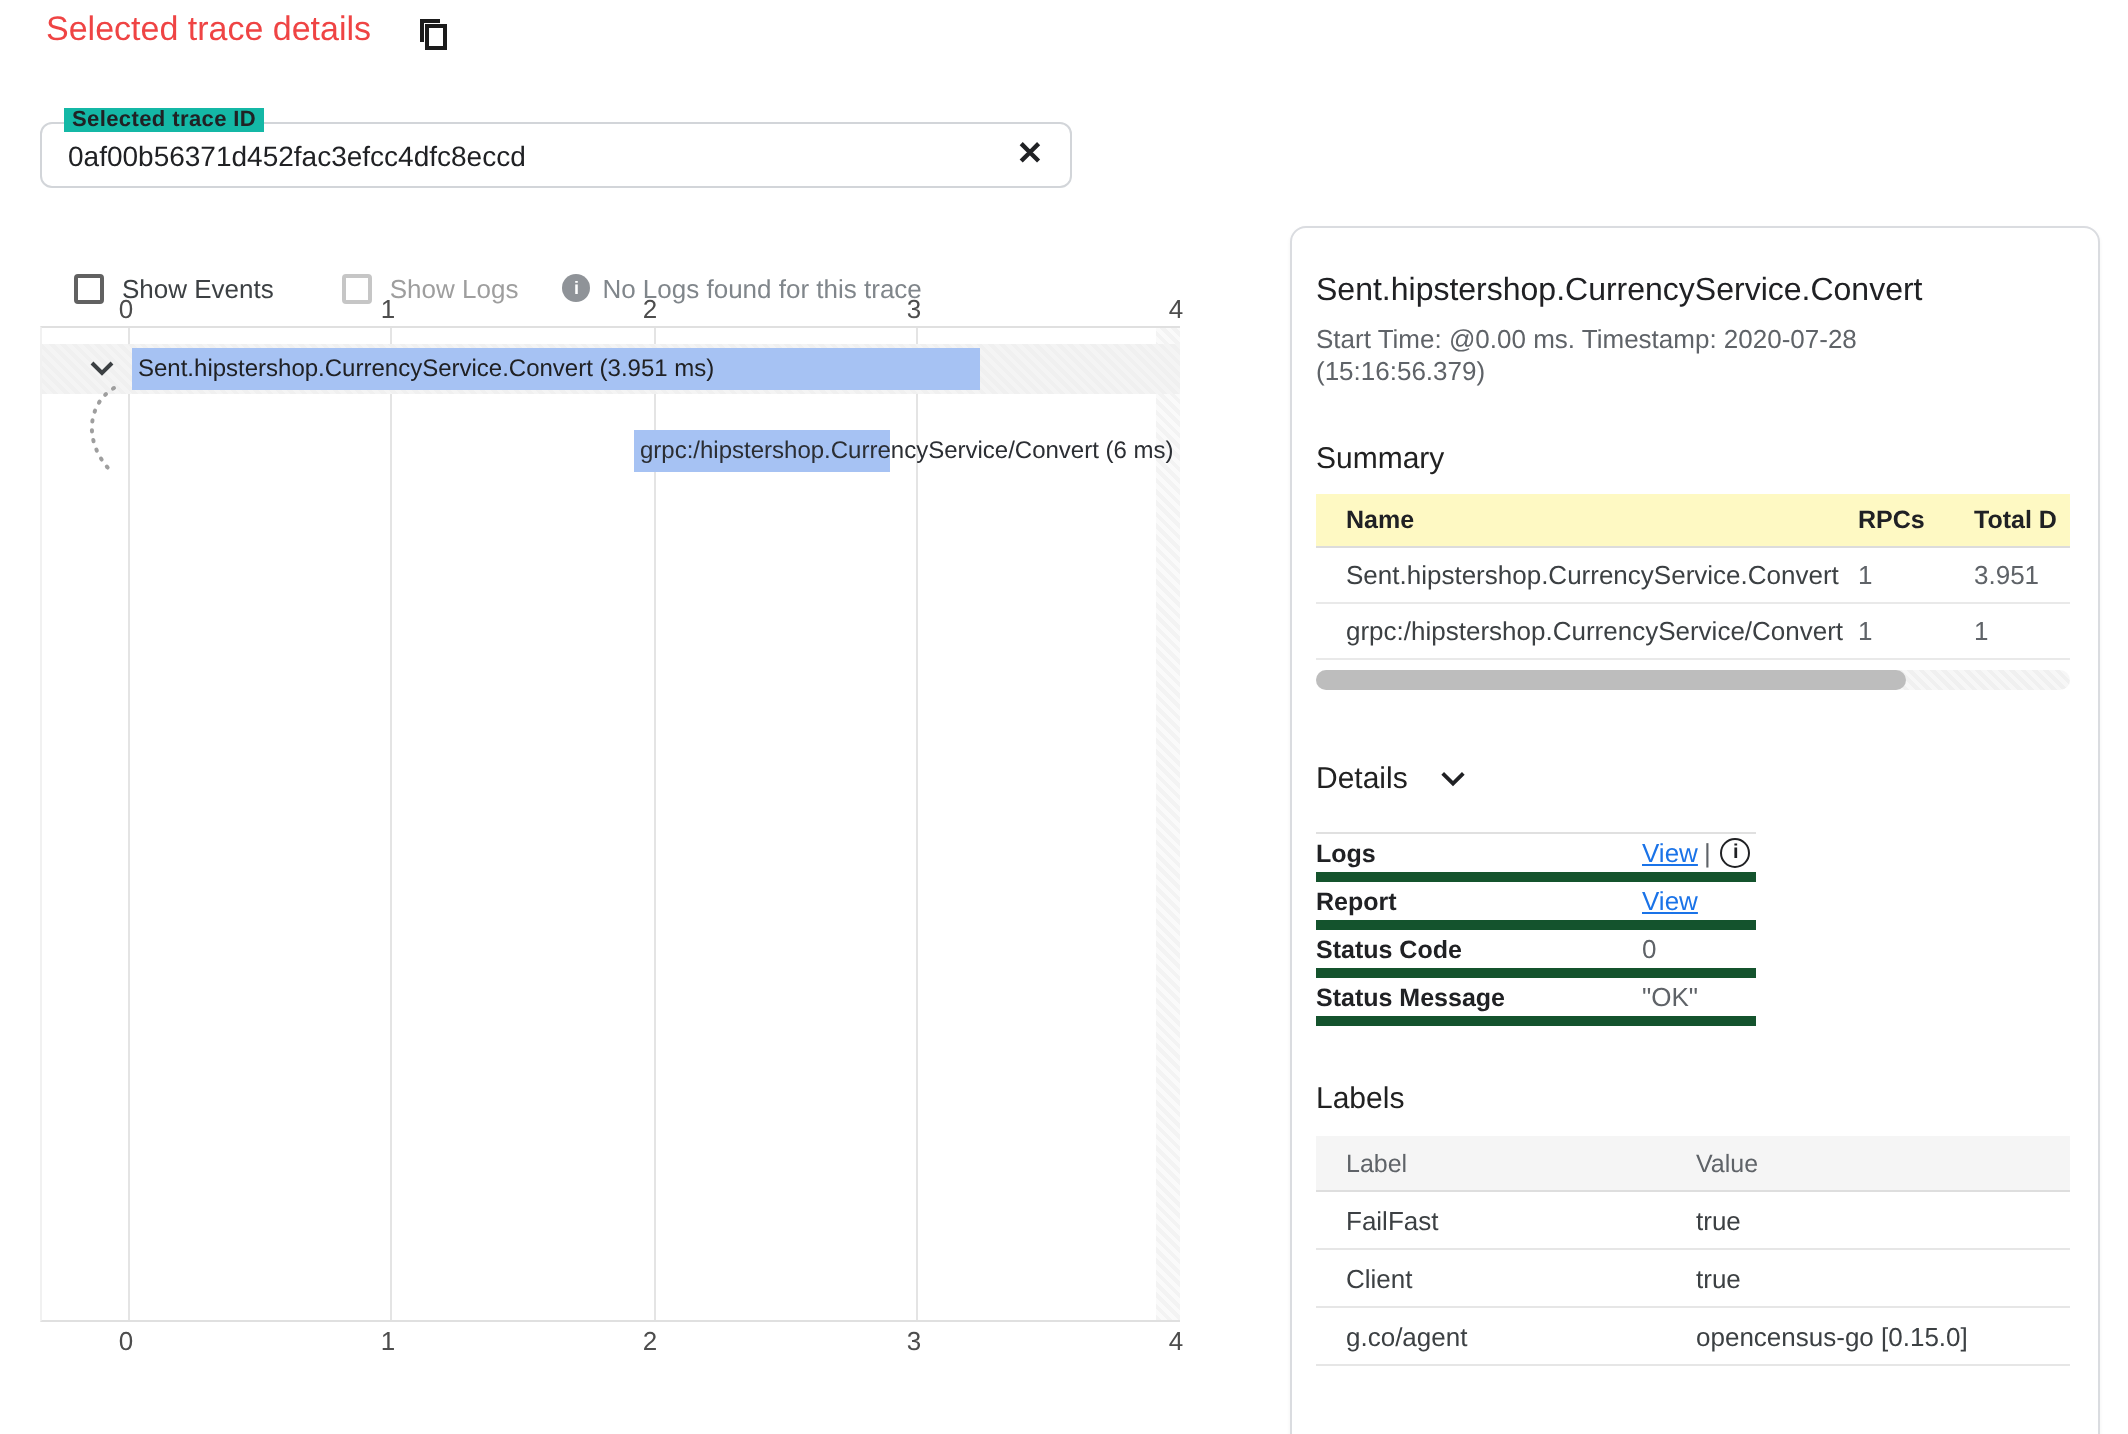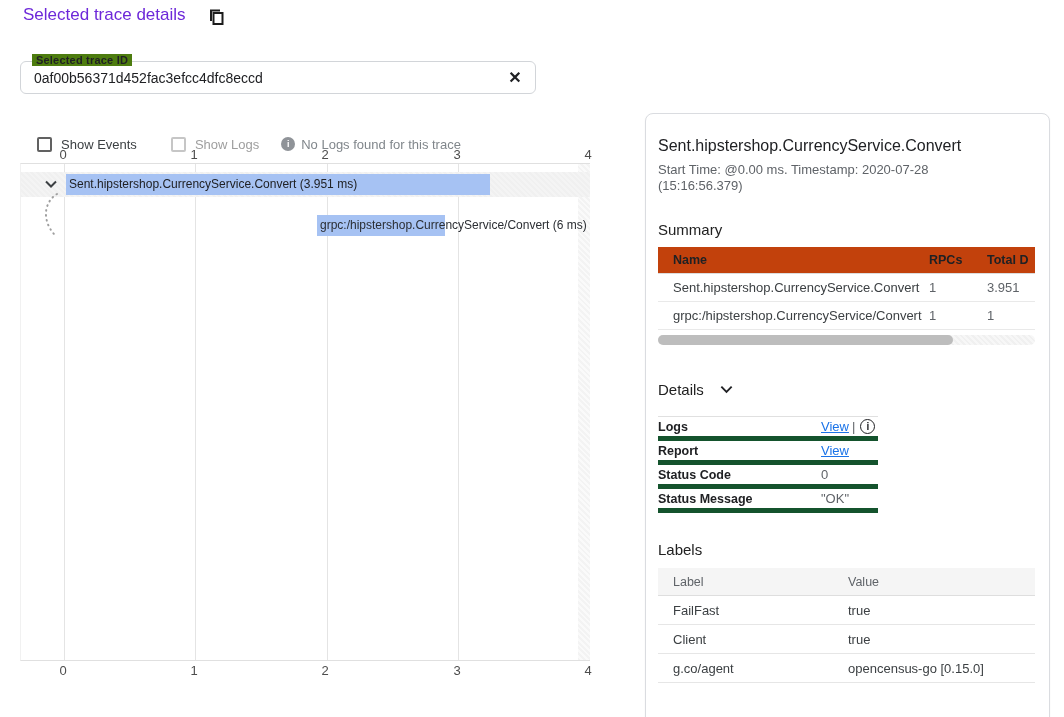--- a/index.html
+++ b/index.html
@@ -1,27 +1,27 @@
 <!DOCTYPE html>
 <html><head>
 <meta charset="utf-8">
 <style>
   * { margin:0; padding:0; box-sizing:border-box; }
   html,body { background:#fff; }
   body { font-family:"Liberation Sans", sans-serif; color:#202124; }
   .page { position:relative; width:1064px; height:717px; background:#fff; overflow:hidden; }
 
   
-  .page-title { position:absolute; left:23px; top:5px; font-size:17px; font-weight:400; color:#6d28d9; }
+  .page-title { position:absolute; left:23px; top:5px; font-size:17px; font-weight:400; color:#ef4444; }
   .copy-btn { position:absolute; left:208px; top:9px; width:18px; height:18px; background:none; border:none; cursor:pointer; padding:0; }
 
   
   .trace-field { position:absolute; left:20px; top:61px; width:516px; height:33px;
                  border:1px solid #d2d5d9; border-radius:6px; background:#fff; }
-  .trace-field .float-label { position:absolute; left:11px; top:-8px; background:#4d7c0f; padding:0 4px;
+  .trace-field .float-label { position:absolute; left:11px; top:-8px; background:#14b8a6; padding:0 4px;
                  font-size:11px; font-weight:700; color:#202124; letter-spacing:.2px; }
   .trace-field input { position:absolute; left:13px; top:0; width:460px; height:31px; border:none; outline:none;
                  font-family:"Liberation Sans",sans-serif; font-size:14px; color:#202124; background:transparent; }
   .clear-btn { position:absolute; right:10px; top:6px; width:20px; height:20px; border:none; background:none;
                  font-size:16px; font-weight:700; color:#202124; cursor:pointer; line-height:20px; }
 
   
   .controls { position:absolute; left:37px; top:134px; height:20px; display:flex; align-items:center; }
   .cbx { width:15px; height:15px; border:2px solid #616161; border-radius:2px; background:#fff; }
   .cbx.disabled { border-color:#c6c6c6; }
@@ -57,21 +57,21 @@
   
   .card { position:absolute; left:645px; top:113px; width:405px; height:650px; background:#fff;
           border:1px solid #dadce0; border-radius:8px; box-shadow:0 1px 2px rgba(0,0,0,.05);
           padding:23px 14px 0 12px; }
   .card-title { font-size:16px; font-weight:400; color:#202124; margin-bottom:7px; }
   .card-subtitle { font-size:13px; color:#5f6368; line-height:16px; }
   .section-heading { font-size:15px; color:#212121; font-weight:400; }
   .h-summary { margin-top:27px; }
   .sum-table { margin-top:9px; }
   .sum-row { display:flex; align-items:center; height:28px; }
-  .sum-head { background:#c2410c; height:27px; font-weight:700; font-size:12.5px; color:#202124;
+  .sum-head { background:#fef9c3; height:27px; font-weight:700; font-size:12.5px; color:#202124;
               border-bottom:1px solid #dcdcdc; }
   .sum-body { font-size:13px; border-bottom:1px solid #e9e9e9; }
   .sum-body:last-of-type { border-bottom:1px solid #dcdcdc; }
   .col-name { flex:1; min-width:0; padding-left:15px; white-space:nowrap; overflow:hidden; color:#3c4043; }
   .sum-head .col-name { color:#202124; }
   .col-rpcs { width:58px; color:#5f6368; }
   .sum-head .col-rpcs { color:#202124; }
   .col-total { width:48px; white-space:nowrap; overflow:hidden; color:#5f6368; }
   .sum-head .col-total { color:#202124; }
   .hscroll { margin-top:5px; height:10px; border-radius:5px;

